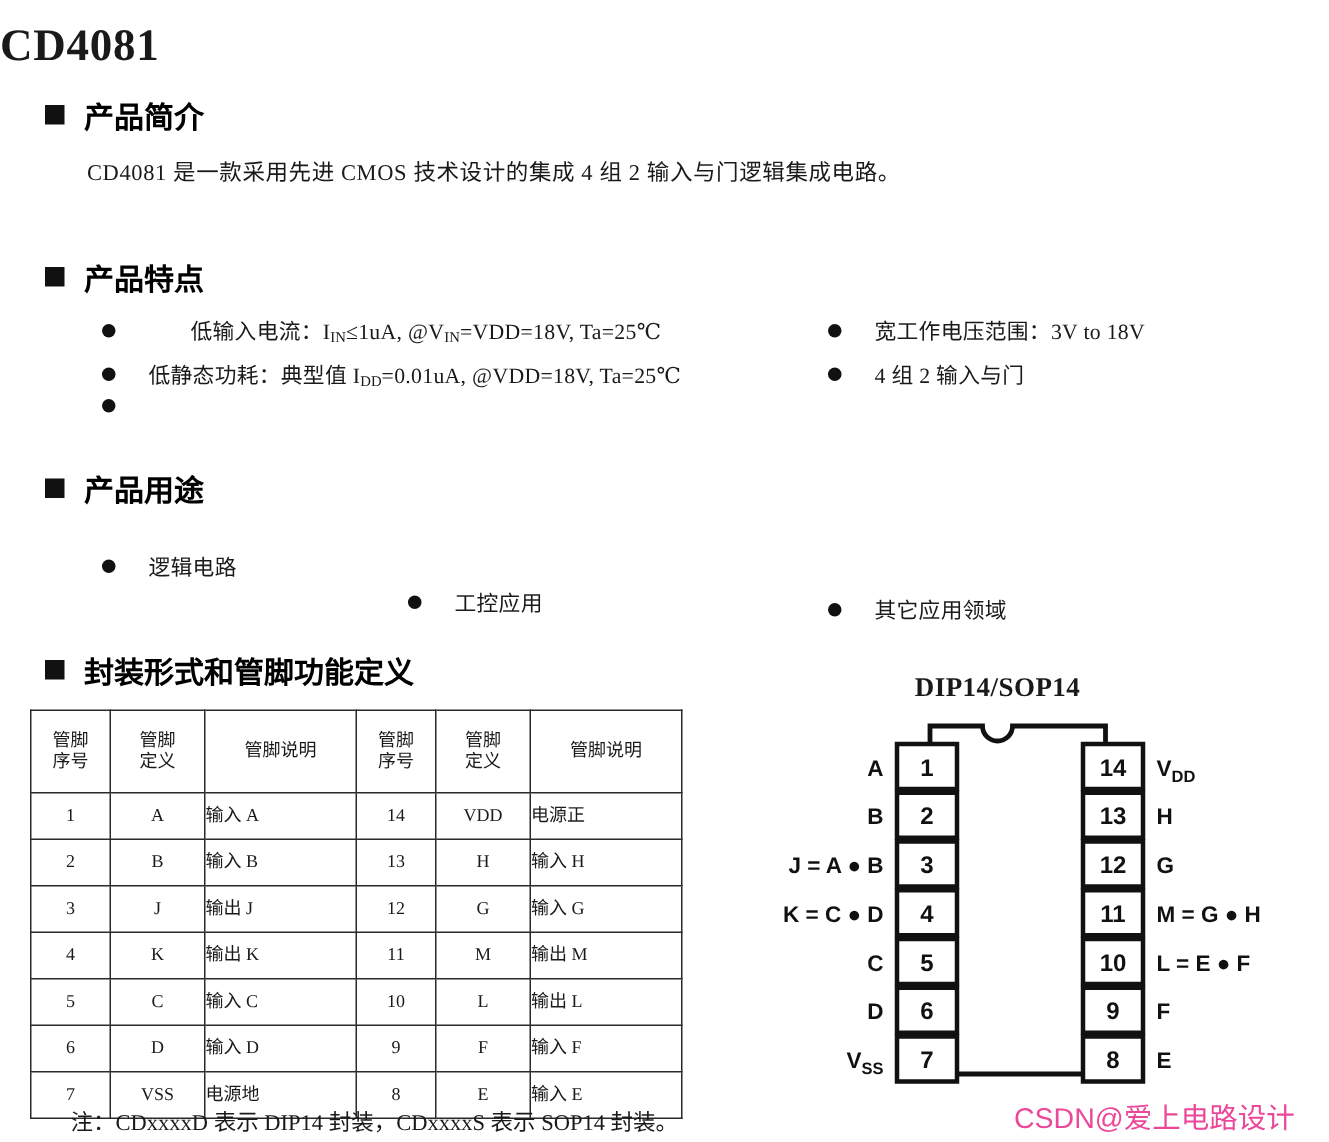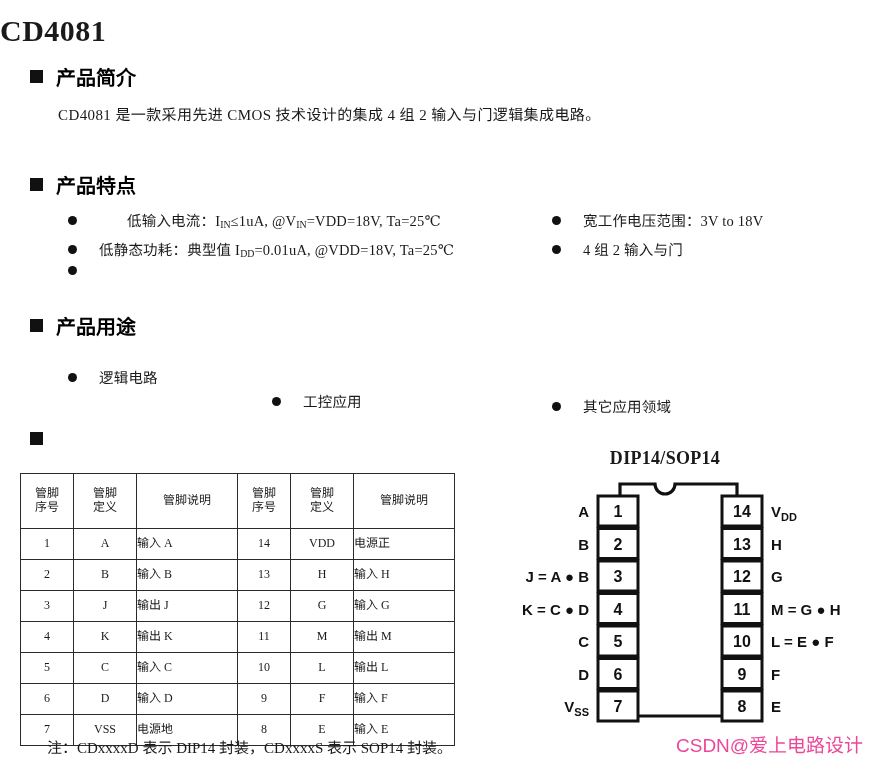--- a/index.html
+++ b/index.html
@@ -202,20 +202,21 @@
   <span class="dot"></span>
   <span class="txt">工控应用</span>
 </div>
 <div class="bullet-row" style="left:552px; top:366px;margin-top:29px;">
   <span class="dot"></span>
   <span class="txt">其它应用领域</span>
 </div>
 
 <div class="section-heading" style="left:30px; top:432px;">
   <span class="sq"></span>
+  <span>封装形式和管脚功能定义</span>
 </div>
 
 <table class="pin-table">
   <thead>
     <tr>
       <td class="col-no">
         <span class="two-line">管脚</span>
         <span class="two-line">序号</span>
       </td>
       <td class="col-def">

